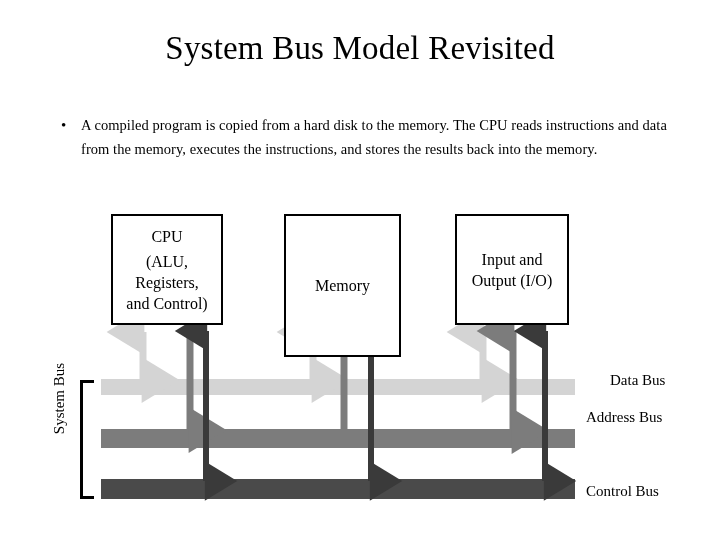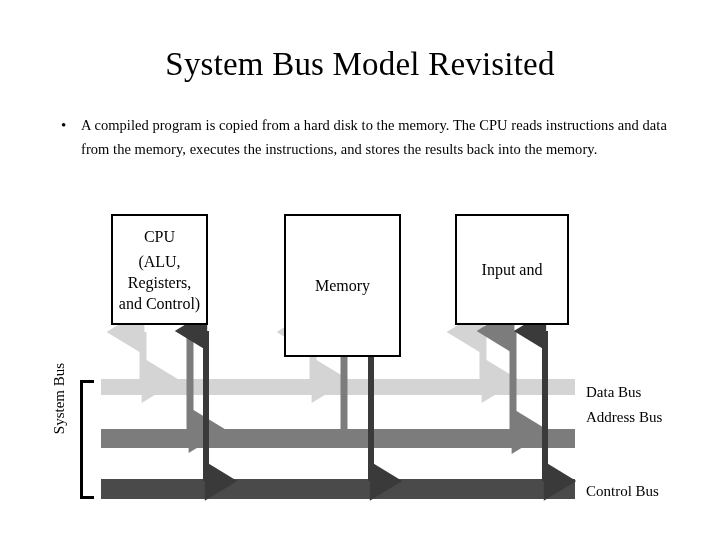--- a/index.html
+++ b/index.html
@@ -13,21 +13,21 @@
     position: relative;
     overflow: hidden;
     font-family: "Liberation Serif", "DejaVu Serif", serif;
     color: #000000;
   }
 
   
   #slide-title {
     position: absolute;
     left: 0;
-    top: 44px;
+    top: 28px;
     width: 720px;
     text-align: center;
     font-size: 33px;
     line-height: 40px;
     font-weight: normal;
     letter-spacing: 0.2px;
     white-space: nowrap;
   }
 
   
@@ -77,21 +77,21 @@
     align-items: center;
     justify-content: center;
     z-index: 5;
   }
   .comp-line {
     font-size: 16px;
     line-height: 21px;
     white-space: nowrap;
     text-align: center;
   }
-  #box-cpu      { left: 111px; top: 214px; width: 97px; height: 111px; }
+  #box-cpu      { left: 111px; top: 214px; width: 112px; height: 111px; }
   #box-memory   { left: 284px; top: 214px; width: 117px; height: 143px; }
   #box-io       { left: 455px; top: 214px; width: 114px; height: 111px; }
   #box-cpu .comp-line:first-child { margin-bottom: 4px; }
 
   
   .bus-bar {
     position: absolute;
     left: 101px;
     width: 474px;
     z-index: 3;
@@ -102,21 +102,21 @@
 
   
   .bus-label {
     position: absolute;
     left: 586px;
     font-size: 15px;
     line-height: 18px;
     white-space: nowrap;
     z-index: 6;
   }
-  #label-data    { top: 383px; }
+  #label-data    { top: 371px; margin-left: 24px; }
   #label-address { top: 408px; }
   #label-control { top: 482px; text-align: center; }
 
   
   #system-bus-label {
     position: absolute;
     left: -1px;
     top: 390px;
     width: 120px;
     text-align: center;
@@ -200,20 +200,21 @@
     <div class="comp-line">Registers,</div>
     <div class="comp-line">and Control)</div>
   </div>
 
   <div class="comp-box" id="box-memory">
     <div class="comp-line">Memory</div>
   </div>
 
   <div class="comp-box" id="box-io">
     <div class="comp-line">Input and</div>
+    <div class="comp-line">Output (I/O)</div>
   </div>
 
   <div class="bus-label" id="label-data">Data Bus</div>
   <div class="bus-label" id="label-address">Address Bus</div>
   <div class="bus-label" id="label-control">Control Bus</div>
 
   <div id="system-bus-bracket"></div>
   <div id="system-bus-label">System Bus</div>
 
 </div>

